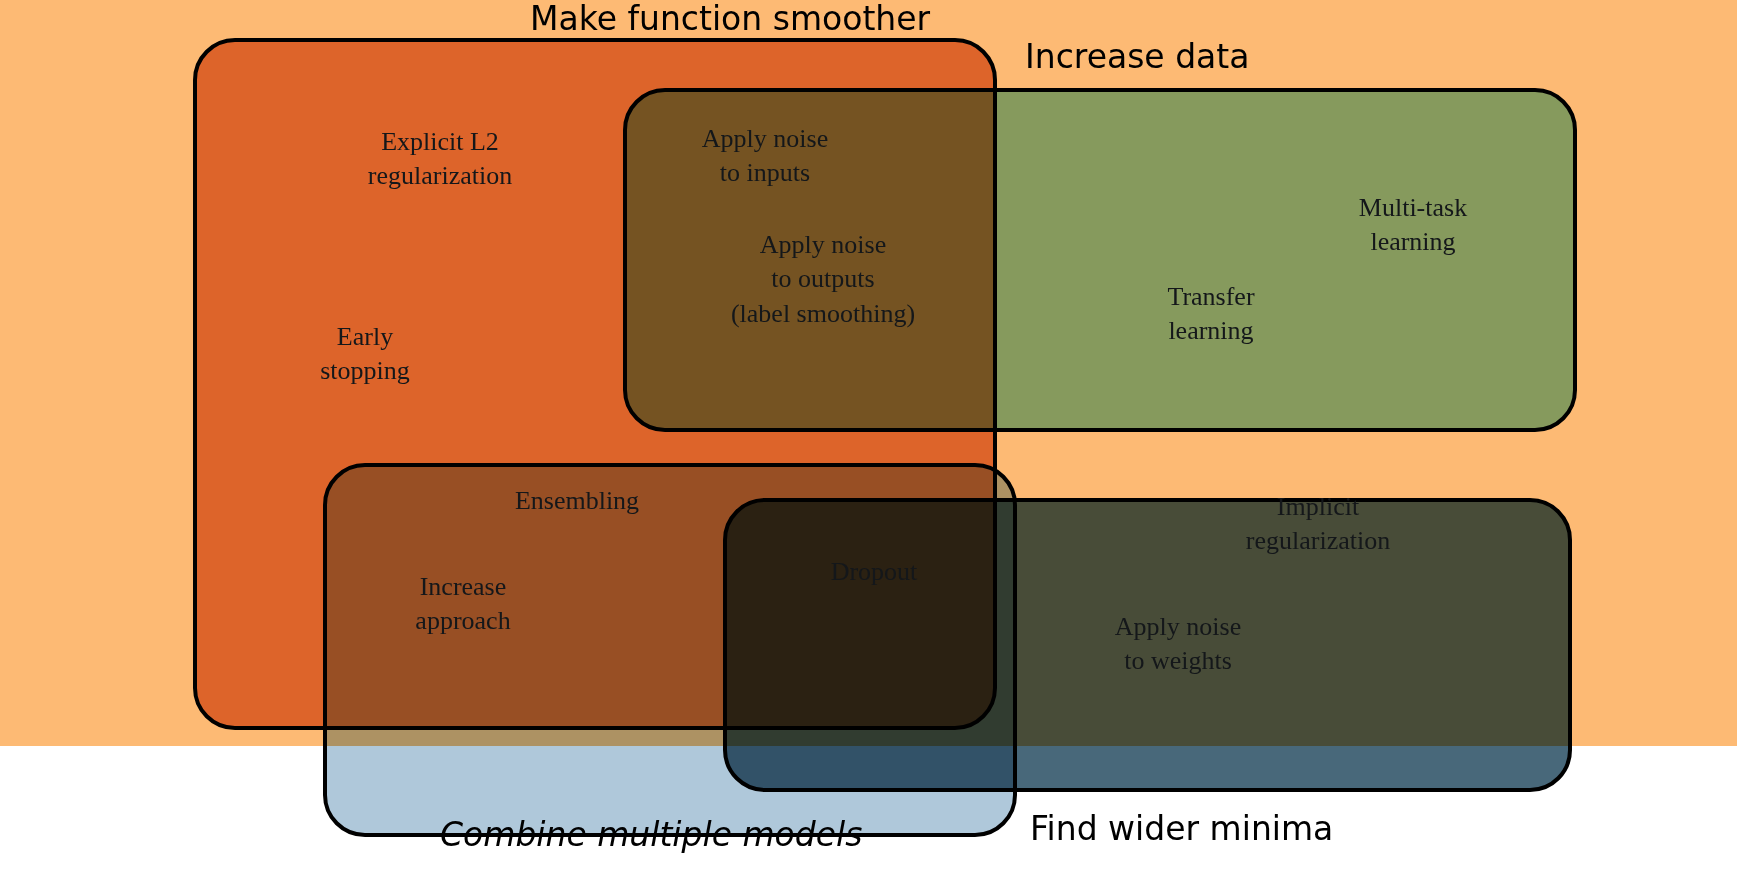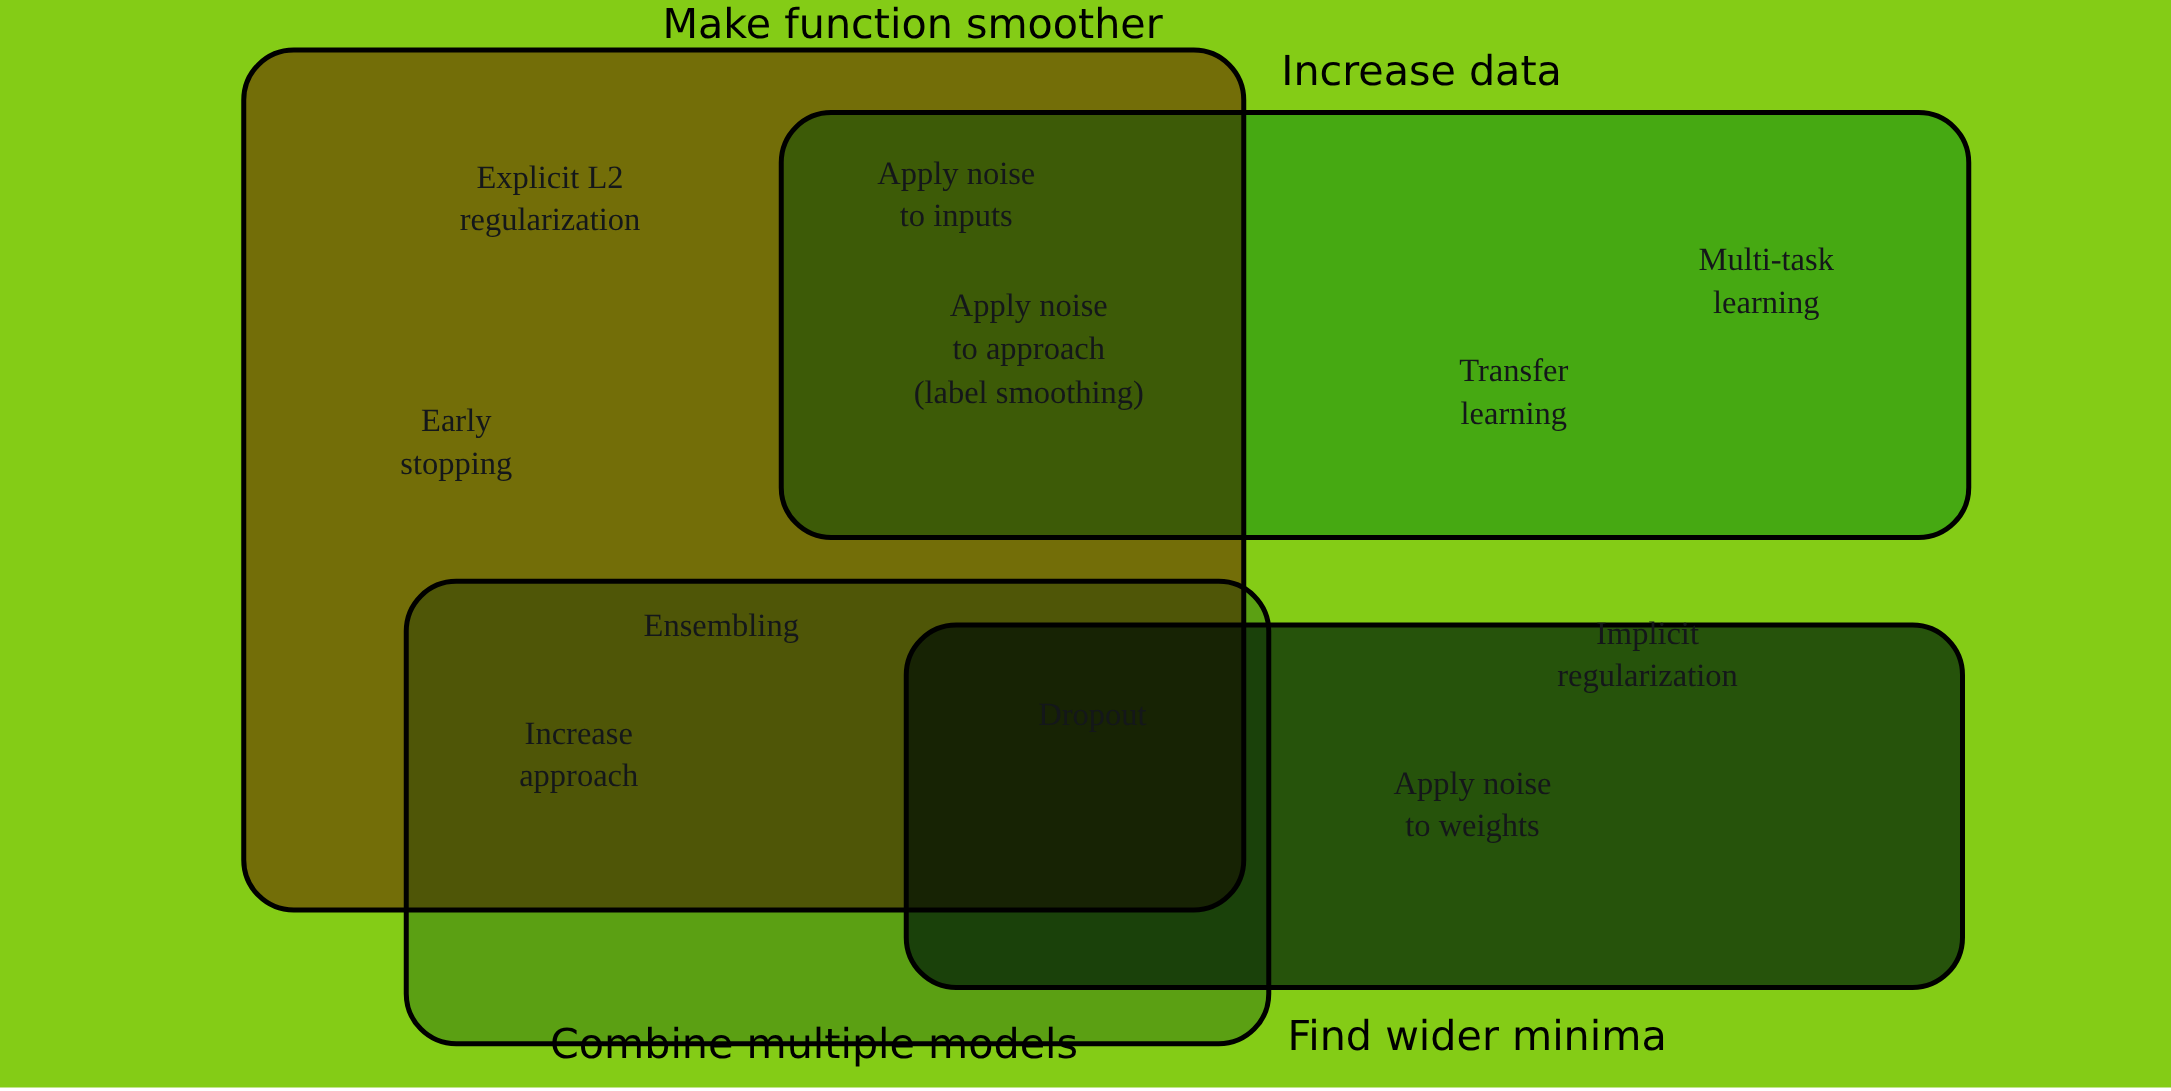--- a/index.html
+++ b/index.html
@@ -9,22 +9,22 @@
   }
   body {
     width: 1737px;
     height: 873px;
     overflow: hidden;
     font-family: "DejaVu Sans", sans-serif;
   }
   #stage {
     position: relative;
     width: 1737px;
-    height: 870px;
-    background: #84cc16;
+    height: 746px;
+    background: #fdba74;
   }
   #venn-svg {
     position: absolute;
     left: 0;
     top: 0;
     width: 1737px;
     height: 873px;
   }
   .grp-label {
     position: absolute;
@@ -58,28 +58,28 @@
         <rect x="195" y="40" width="800" height="688" rx="40" ry="40" fill="#d9743f" fill-opacity="0.85" stroke="#000000" stroke-width="4" style="mix-blend-mode:multiply;"></rect>
         <rect x="625" y="90" width="950" height="340" rx="40" ry="40" fill="#5fc4bc" fill-opacity="0.75" stroke="#000000" stroke-width="4" style="mix-blend-mode:multiply;"></rect>
         <rect x="325" y="465" width="690" height="370" rx="40" ry="40" fill="#7ea7c4" fill-opacity="0.62" stroke="#000000" stroke-width="4" style="mix-blend-mode:multiply;"></rect>
         <rect x="725" y="500" width="845" height="290" rx="40" ry="40" fill="#2f5368" fill-opacity="0.88" stroke="#000000" stroke-width="4" style="mix-blend-mode:multiply;"></rect>
       </g>
   </svg>
 
   <div id="group-labels">
       <div class="grp-label" style="left: 530px; top: 2px;">Make function smoother</div>
       <div class="grp-label" style="left: 1025px; top: 40px;">Increase data</div>
-      <div class="grp-label" style="left: 440px; top: 818px;">Combine multiple models</div>
+      <div class="grp-label" style="left: 440px; top: 818px; font-style: italic;">Combine multiple models</div>
       <div class="grp-label" style="left: 1030px; top: 812px;">Find wider minima</div>
     </div>
   <div id="item-labels">
       <div class="item-label" style="left: 440px; top: 125px;"><div>Explicit L2</div><div>regularization</div></div>
       <div class="item-label" style="left: 365px; top: 308px; margin-top: 12px;"><div>Early</div><div>stopping</div></div>
       <div class="item-label" style="left: 765px; top: 122px;"><div>Apply noise</div><div>to inputs</div></div>
-      <div class="item-label" style="left: 823px; top: 228px;"><div>Apply noise</div><div>to approach</div><div>(label smoothing)</div></div>
+      <div class="item-label" style="left: 823px; top: 228px;"><div>Apply noise</div><div>to outputs</div><div>(label smoothing)</div></div>
       <div class="item-label" style="left: 1172px; top: 120px;"></div>
       <div class="item-label" style="left: 1413px; top: 191px;"><div>Multi-task</div><div>learning</div></div>
       <div class="item-label" style="left: 1211px; top: 280px;"><div>Transfer</div><div>learning</div></div>
       <div class="item-label" style="left: 577px; top: 484px;"><div>Ensembling</div></div>
       <div class="item-label" style="left: 463px; top: 570px;"><div>Increase</div><div>approach</div></div>
       <div class="item-label" style="left: 858px; top: 555px; margin-left: 16px;"><div>Dropout</div></div>
       <div class="item-label" style="left: 1318px; top: 490px;"><div>Implicit</div><div>regularization</div></div>
       <div class="item-label" style="left: 1178px; top: 610px;"><div>Apply noise</div><div>to weights</div></div>
     </div>
 

